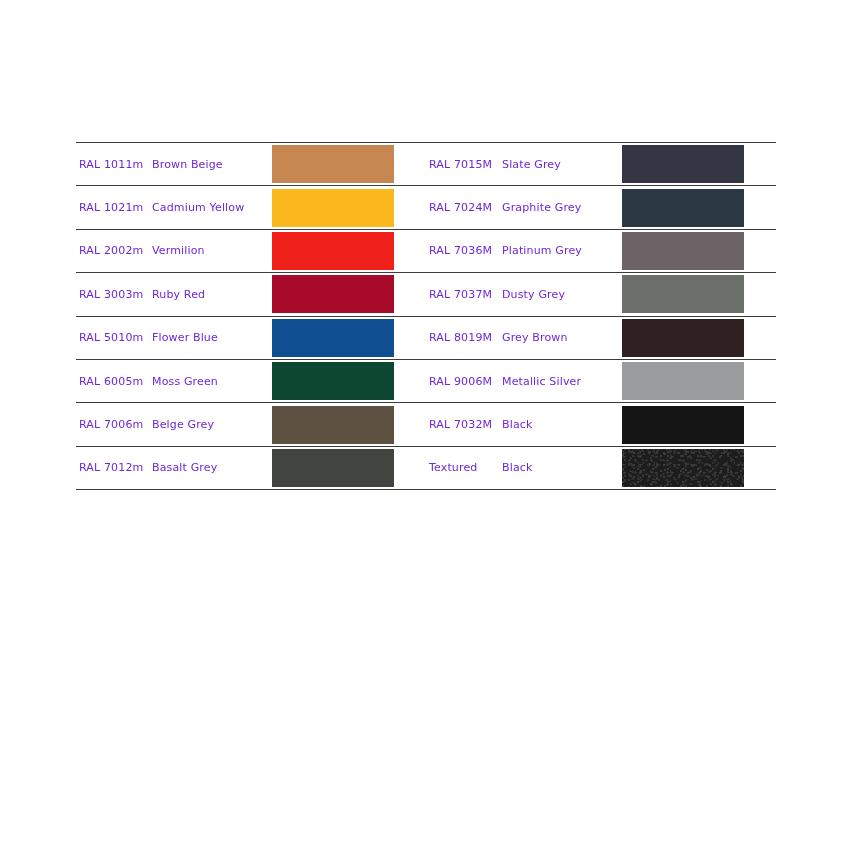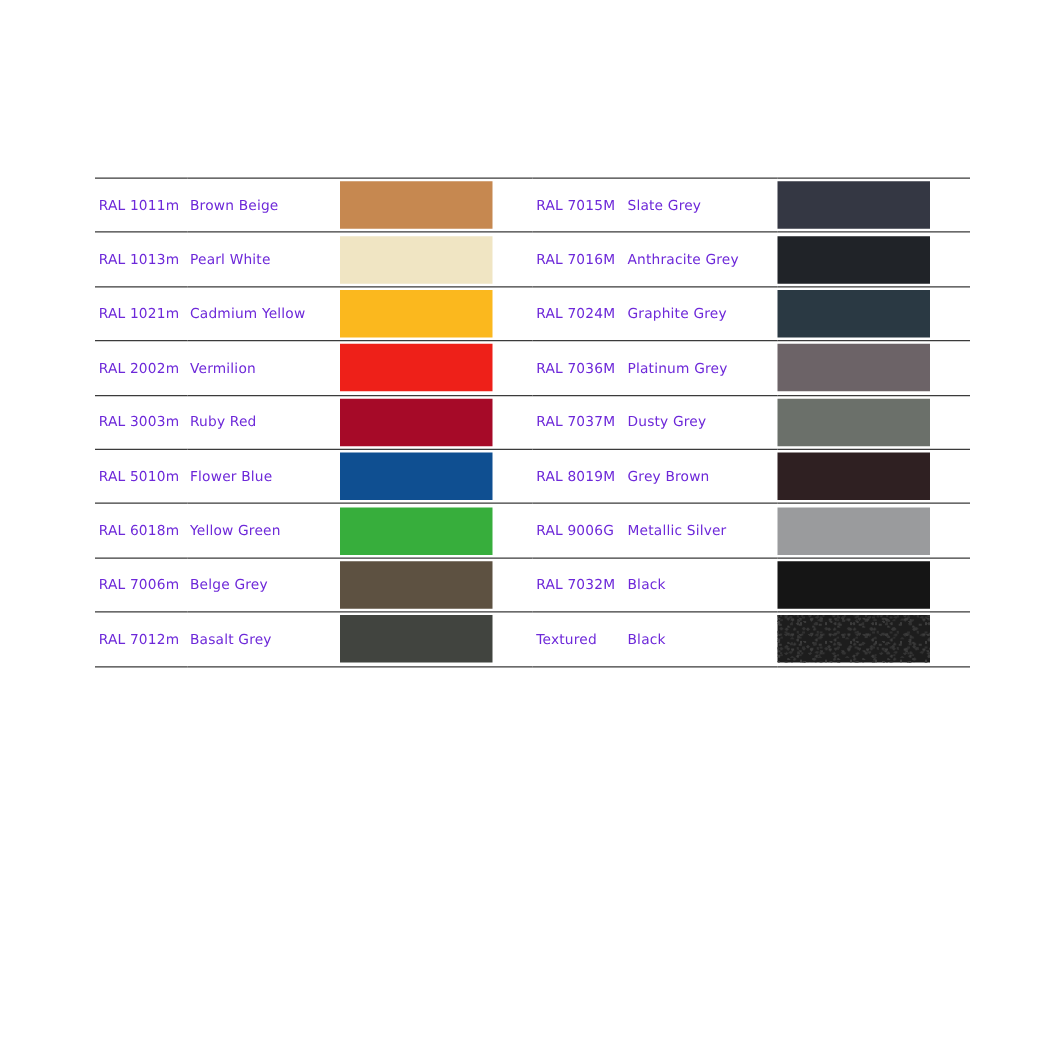--- a/index.html
+++ b/index.html
@@ -128,32 +128,20 @@
           <td class="cell-swatch">
             <span class="swatch" style="background-color: rgb(198, 136, 80);"></span>
           </td>
           <td class="cell-code">RAL 7015M</td>
           <td class="cell-name">Slate Grey</td>
           <td class="cell-swatch">
             <span class="swatch" style="background-color: rgb(52, 55, 67);"></span>
           </td>
         </tr>
         <tr>
-          <td class="cell-code">RAL 1013m</td>
-          <td class="cell-name">Pearl White</td>
-          <td class="cell-swatch">
-            <span class="swatch" style="background-color: rgb(240, 229, 195);"></span>
-          </td>
-          <td class="cell-code">RAL 7016M</td>
-          <td class="cell-name">Anthracite Grey</td>
-          <td class="cell-swatch">
-            <span class="swatch" style="background-color: rgb(32, 35, 40);"></span>
-          </td>
-        </tr>
-        <tr>
           <td class="cell-code">RAL 1021m</td>
           <td class="cell-name">Cadmium Yellow</td>
           <td class="cell-swatch">
             <span class="swatch" style="background-color: rgb(251, 184, 30);"></span>
           </td>
           <td class="cell-code">RAL 7024M</td>
           <td class="cell-name">Graphite Grey</td>
           <td class="cell-swatch">
             <span class="swatch" style="background-color: rgb(42, 57, 67);"></span>
           </td>
@@ -188,26 +176,26 @@
           <td class="cell-swatch">
             <span class="swatch" style="background-color: rgb(15, 79, 145);"></span>
           </td>
           <td class="cell-code">RAL 8019M</td>
           <td class="cell-name">Grey Brown</td>
           <td class="cell-swatch">
             <span class="swatch" style="background-color: rgb(47, 32, 34);"></span>
           </td>
         </tr>
         <tr>
-          <td class="cell-code">RAL 6018m</td>
-          <td class="cell-name">Yellow Green</td>
-          <td class="cell-swatch">
-            <span class="swatch" style="background-color: rgb(55, 174, 60);"></span>
-          </td>
-          <td class="cell-code">RAL 9006G</td>
+          <td class="cell-code">RAL 6005m</td>
+          <td class="cell-name">Moss Green</td>
+          <td class="cell-swatch">
+            <span class="swatch" style="background-color: rgb(14, 71, 49);"></span>
+          </td>
+          <td class="cell-code">RAL 9006M</td>
           <td class="cell-name">Metallic Silver</td>
           <td class="cell-swatch">
             <span class="swatch" style="background-color: rgb(154, 155, 157);"></span>
           </td>
         </tr>
         <tr>
           <td class="cell-code">RAL 7006m</td>
           <td class="cell-name">Belge Grey</td>
           <td class="cell-swatch">
             <span class="swatch" style="background-color: rgb(93, 81, 65);"></span>

